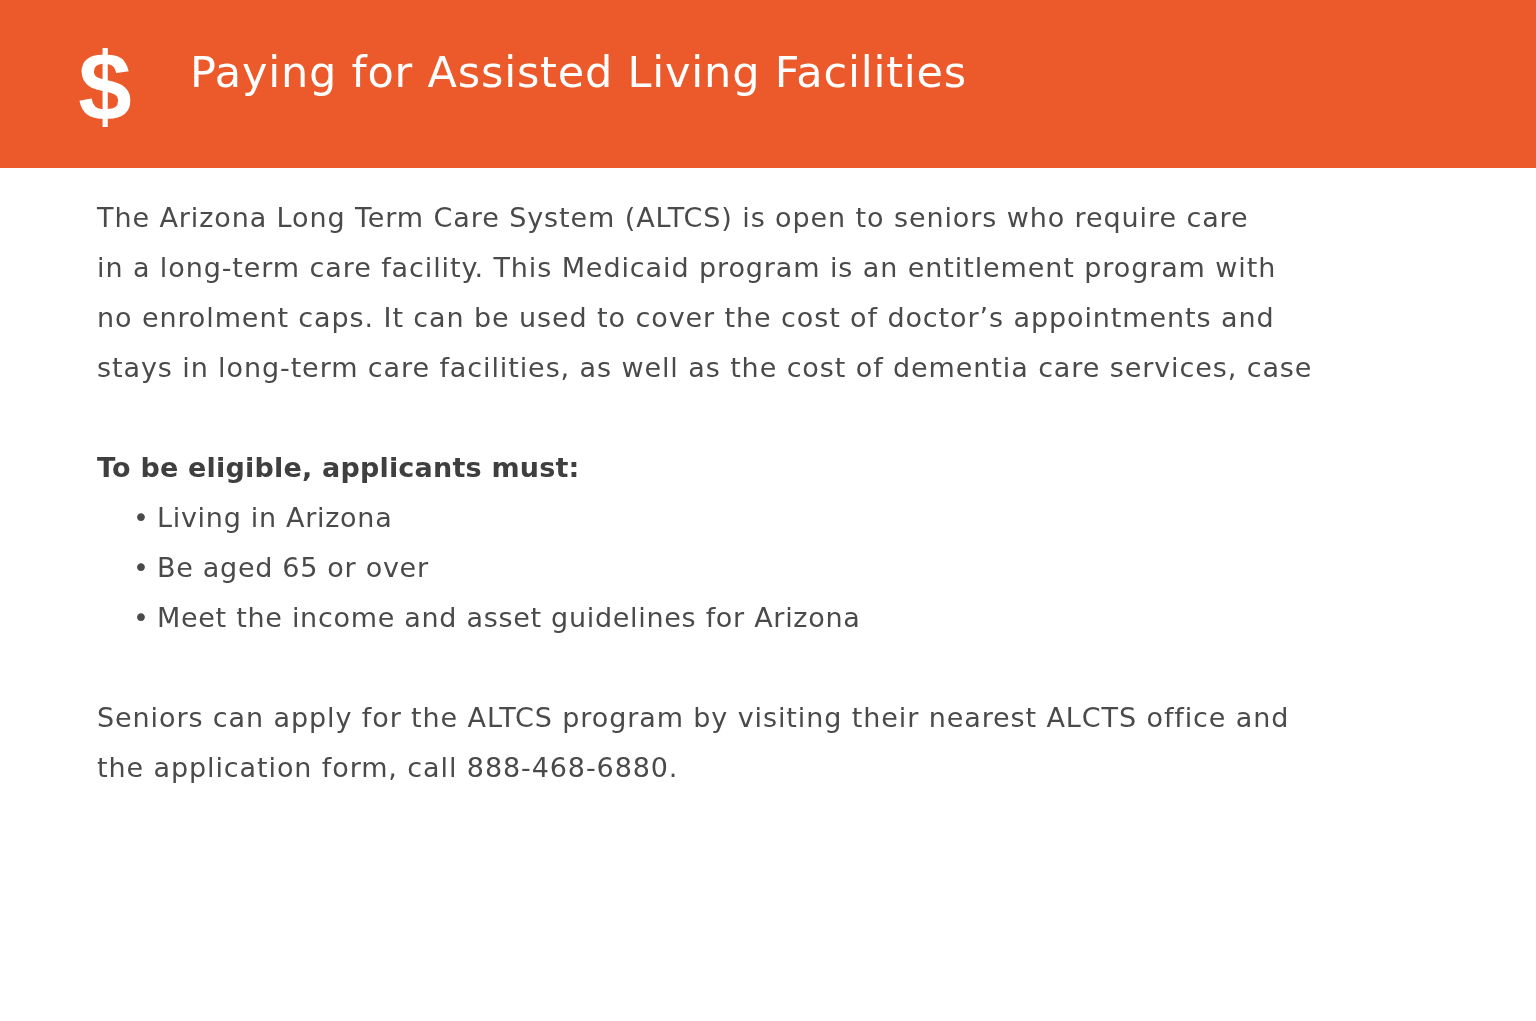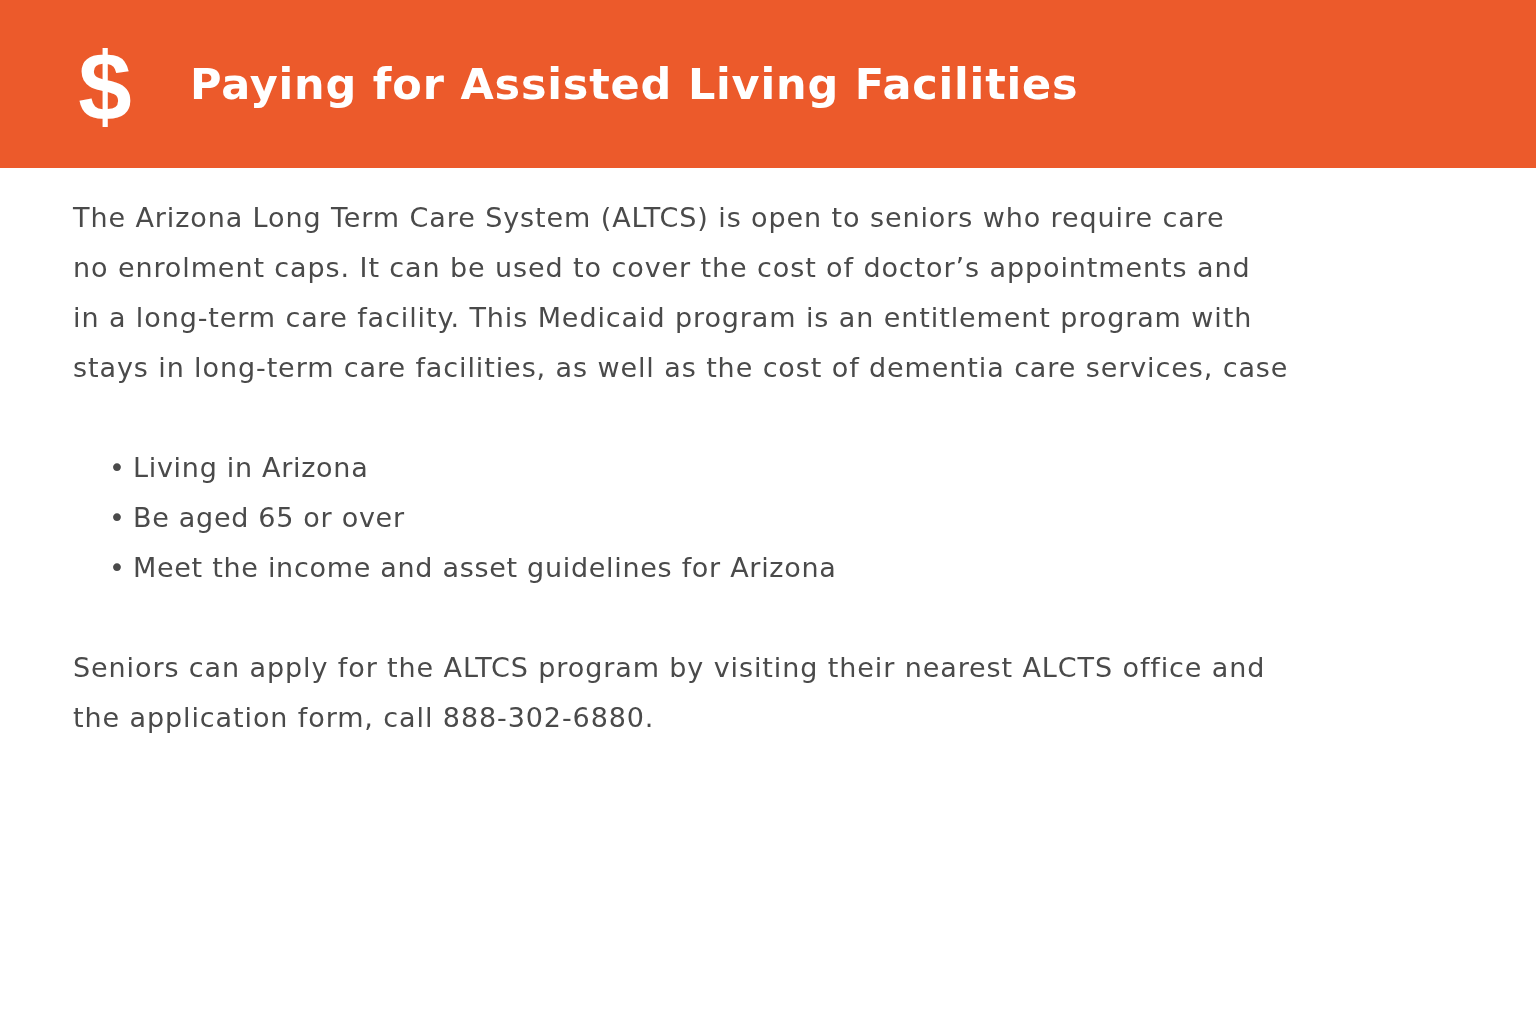--- a/index.html
+++ b/index.html
@@ -31,32 +31,32 @@
       color: #ffffff;
       font-family: "Liberation Sans", sans-serif;
       font-weight: bold;
       font-size: 96px;
       line-height: 86px;
       text-align: center;
     }
     .title {
       position: absolute;
       left: 190px;
-      top: 56px;
+      top: 44px;
       color: #ffffff;
       font-family: "DejaVu Sans", sans-serif;
-      font-weight: 700;
+      font-weight: 400;
       font-size: 43px;
       line-height: 56px;
       letter-spacing: 0.8px;
       white-space: nowrap;
     }
     .content {
       position: absolute;
-      left: 73px;
+      left: 97px;
       top: 193px;
       width: 1380px;
       color: #4a4a4a;
       font-family: "DejaVu Sans", sans-serif;
       font-size: 27px;
       line-height: 50px;
       letter-spacing: 0.9px;
     }
     .para {
       margin: 0;
@@ -92,32 +92,33 @@
 <body>
 
 <div class="header">
   <div class="dollar-icon">$</div>
   <h1 class="title" style="margin:0;">Paying for Assisted Living Facilities</h1>
 </div>
 
 <div class="content">
   <p class="para">
     <span class="line">The Arizona Long Term Care System (ALTCS) is open to seniors who require care</span>
+    <span class="line">in a long-term care facility. This Medicaid program is an entitlement program with</span>
     <span class="line">no enrolment caps. It can be used to cover the cost of doctor’s appointments and</span>
-    <span class="line">in a long-term care facility. This Medicaid program is an entitlement program with</span>
     <span class="line">stays in long-term care facilities, as well as the cost of dementia care services, case</span>
   </p>
 
   <div class="gap"></div>
 
+  <p class="eligible-heading">To be eligible, applicants must:</p>
   <ul class="req-list">
     <li><span class="bullet">•</span><span>Living in Arizona</span></li>
     <li><span class="bullet">•</span><span>Be aged 65 or over</span></li>
     <li><span class="bullet">•</span><span>Meet the income and asset guidelines for Arizona</span></li>
   </ul>
 
   <div class="gap"></div>
 
   <p class="para">
     <span class="line">Seniors can apply for the ALTCS program by visiting their nearest ALCTS office and</span>
-    <span class="line">the application form, call 888-302-6880.</span>
+    <span class="line">the application form, call 888-468-6880.</span>
   </p>
 </div>
 
 </body></html>

